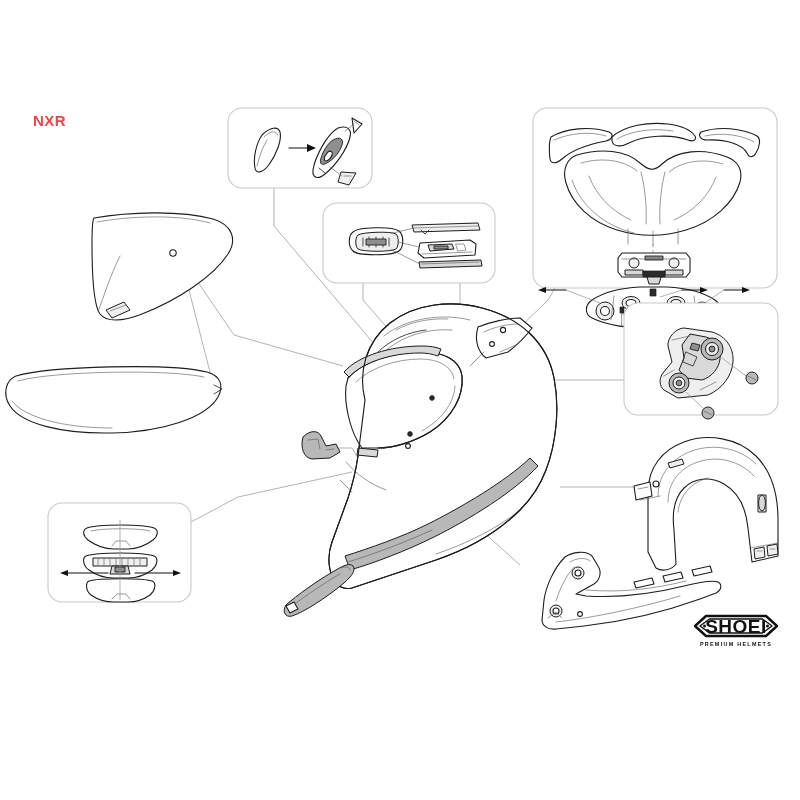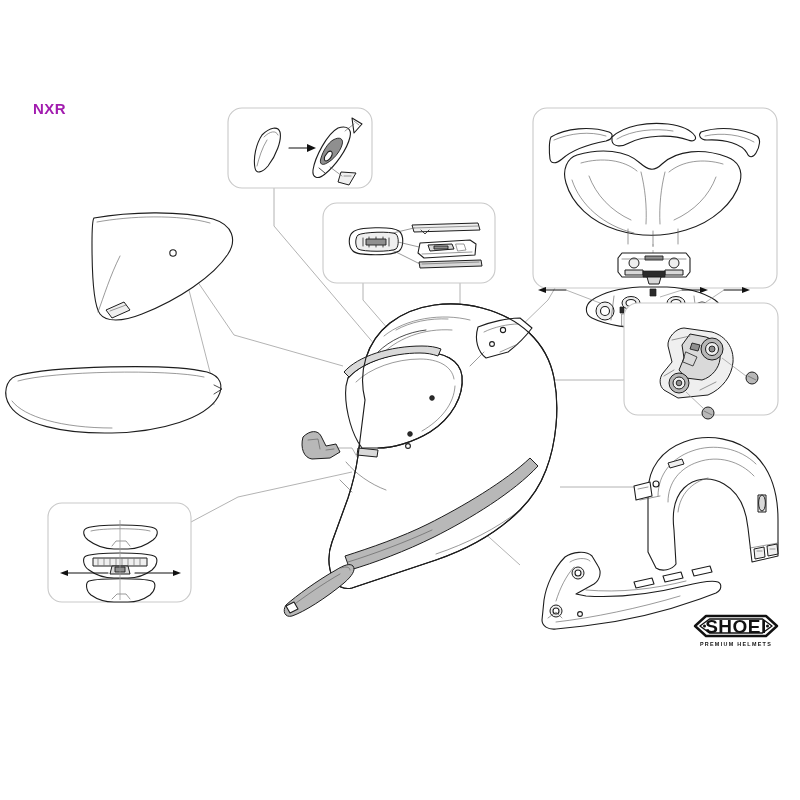--- a/index.html
+++ b/index.html
@@ -14,26 +14,26 @@
   #stage {
     position: relative;
     width: 800px;
     height: 800px;
     background: #ffffff;
     overflow: hidden;
   }
   #model-title {
     position: absolute;
     left: 33px;
-    top: 100px;
+    top: 112px;
     font-family: "Liberation Sans", sans-serif;
     font-size: 15px;
     font-weight: bold;
     letter-spacing: 0.5px;
-    color: #a21caf;
+    color: #ef4444;
     white-space: nowrap;
   }
   #diagram-svg {
     position: absolute;
     left: 0;
     top: 0;
     width: 800px;
     height: 800px;
   }
   #brand-logo {

